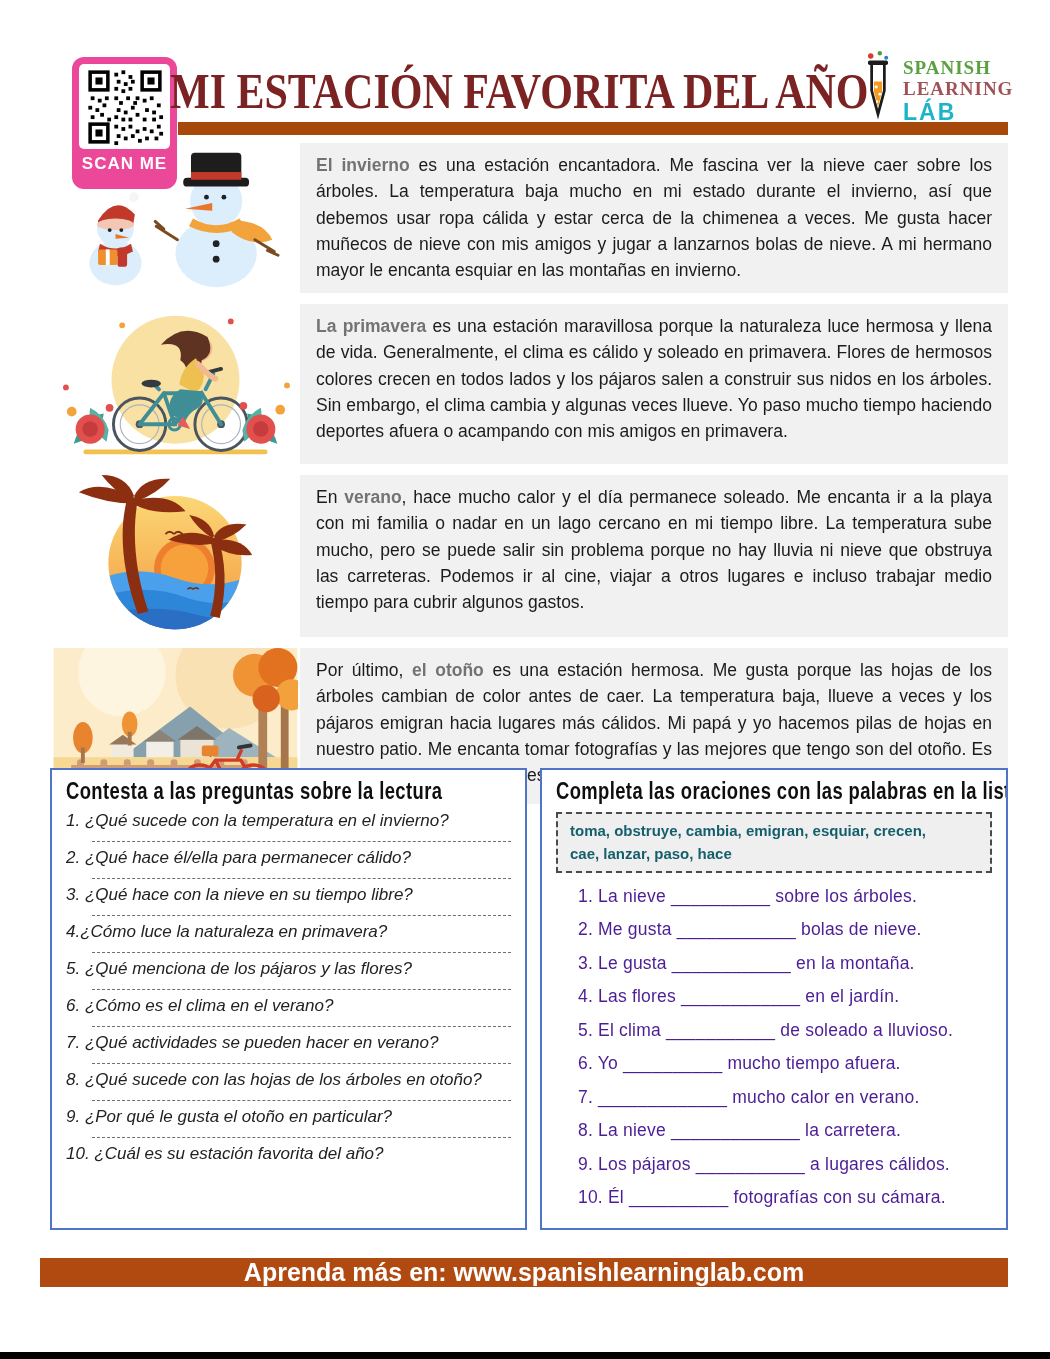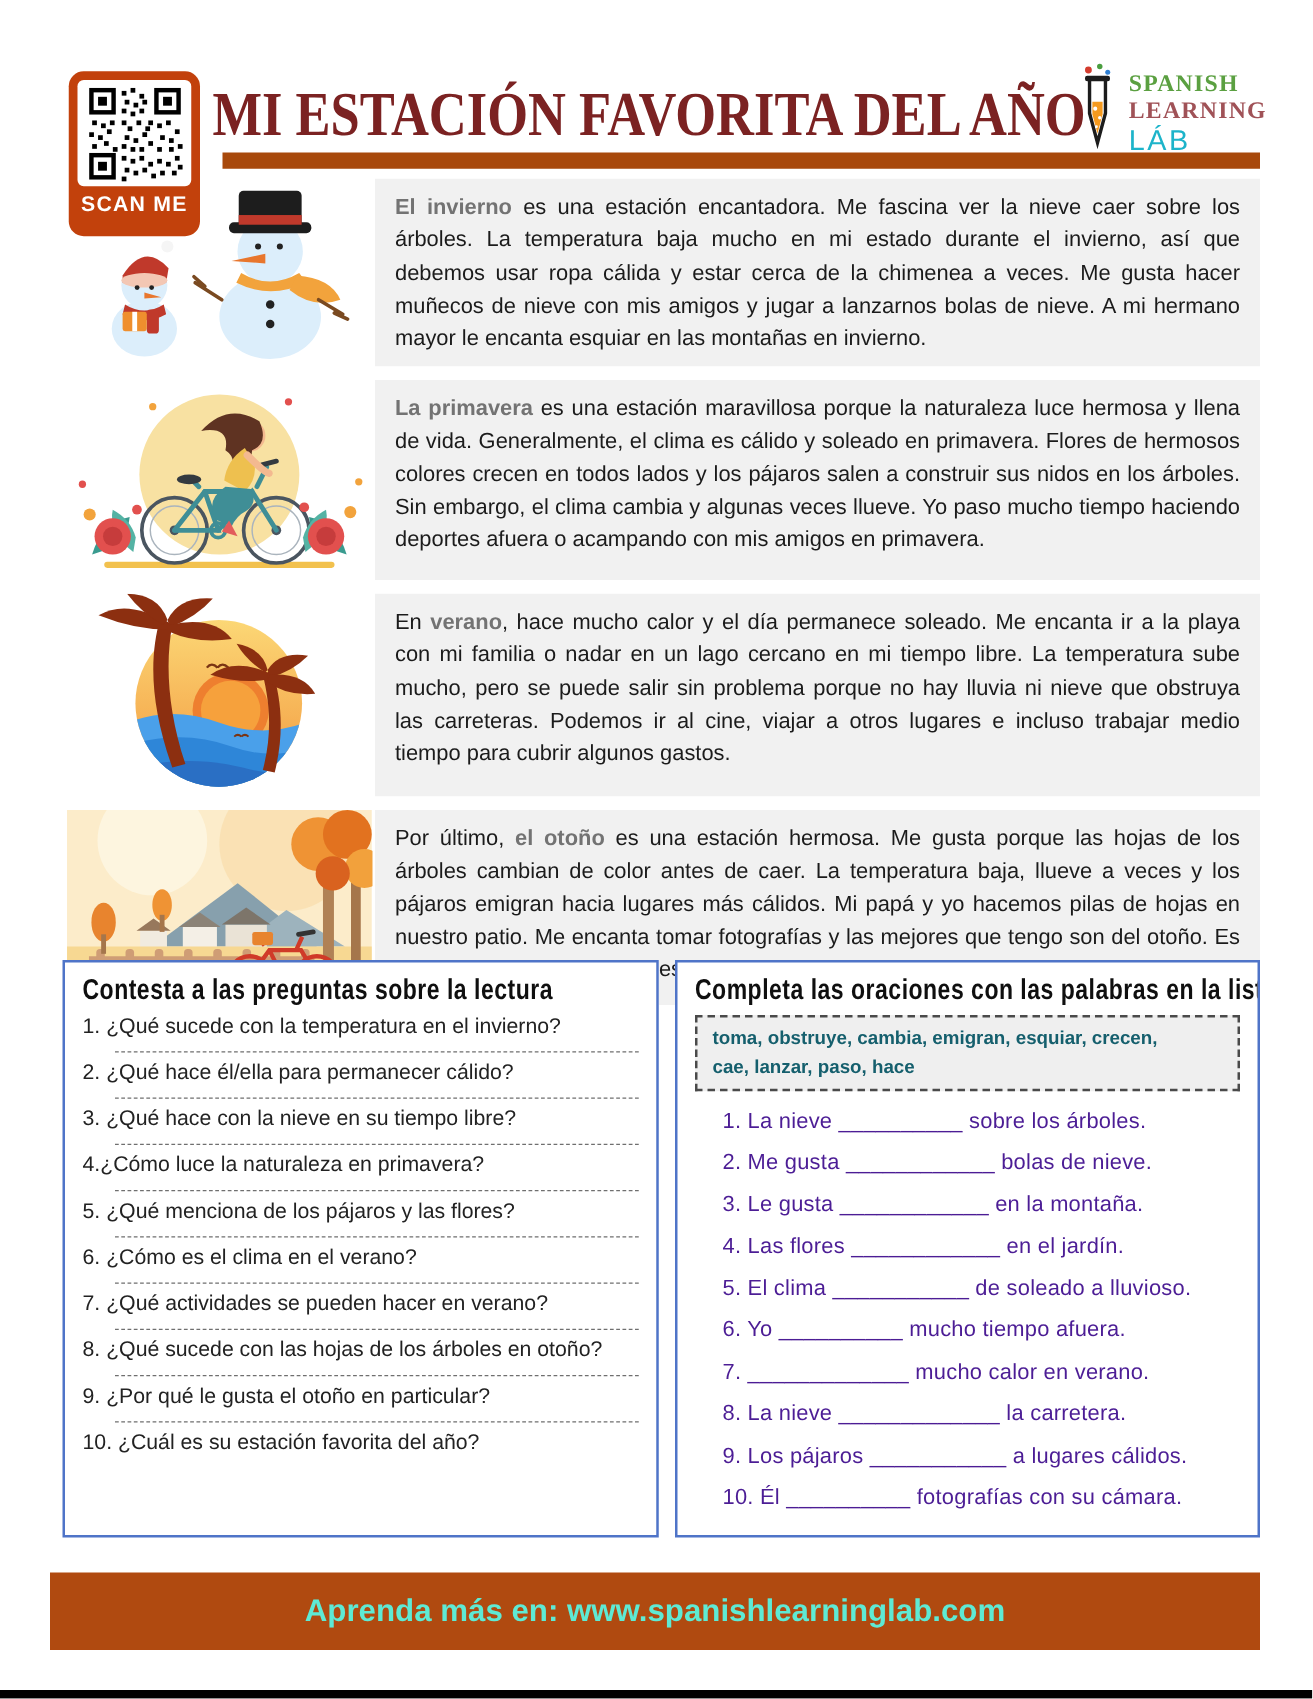--- a/index.html
+++ b/index.html
@@ -1,63 +1,63 @@
 <!DOCTYPE html>
 <html><head>
 <meta charset="utf-8">
 <style>
   * { margin:0; padding:0; box-sizing:border-box; }
   html,body { background:#ffffff; }
   .page { position:relative; width:1050px; height:1359px; background:#fff; overflow:hidden;
           font-family:"Liberation Sans", sans-serif; color:#1c1c1c; }
 
   
-  .qr-wrap { position:absolute; left:55px; top:57px; width:105px; height:132px;
-             background:#c2410c; border-radius:12px; padding:7px 7px 0 7px; }
+  .qr-wrap { position:absolute; left:72px; top:57px; width:105px; height:132px;
+             background:#ec4899; border-radius:12px; padding:7px 7px 0 7px; }
   .qr-inner { background:#fff; border-radius:5px; width:91px; height:85px;
               display:flex; align-items:center; justify-content:center; }
   .qr-label { color:#fff; text-align:center; font-size:17px; font-weight:bold;
               letter-spacing:1px; line-height:29px; }
   .page-title { position:absolute; left:170px; top:62px; white-space:nowrap;
                 font-family:"Liberation Serif", serif; font-weight:bold; font-size:50px;
                 color:#7b2222; transform:scaleX(0.84); transform-origin:left center; }
   .logo { position:absolute; left:858px; top:50px; display:flex; gap:5px; align-items:flex-start; }
   .logo-text { font-family:"Liberation Serif", serif; font-weight:bold; line-height:1.1; padding-top:8px; }
   .logo-l1 { color:#5ba041; font-size:19px; letter-spacing:1px; }
   .logo-l2 { color:#a05257; font-size:19px; letter-spacing:1px; }
   .logo-l3 { color:#1db4ca; font-size:23px; font-family:"Liberation Sans", sans-serif;
-             letter-spacing:2px; font-weight:normal; }
+             letter-spacing:2px; font-weight:bold; }
   .divider { position:absolute; left:178px; top:122px; width:830px; height:13px; background:#a8490c; }
 
   
   .main { position:absolute; left:50px; top:143px; width:958px; }
   .section { display:flex; margin-bottom:11px; }
   .illus { width:250px; flex-shrink:0; display:flex; align-items:center; justify-content:center; }
   .para { flex:1; background:#f1f1f1; padding:9px 16px; font-size:17.5px; line-height:1.5;
           text-align:justify; color:#1b1b1b; }
   .para b { color:#737373; }
 
   
   .bottom { position:absolute; left:50px; top:768px; width:970px; display:flex; gap:13px; }
   .qbox { border:2px solid #4f74c8; background:#fff; height:462px; overflow:hidden; }
   .qbox.left { width:477px; padding:8px 14px; }
   .qbox.right { width:468px; padding:8px 14px; }
   .box-title { font-weight:bold; font-size:23px; color:#0f0f0f; white-space:nowrap;
                transform:scaleX(0.80); transform-origin:left center; letter-spacing:0.5px; }
-  .q-item { font-size:17px; color:#222; margin-top:6px; }
+  .q-item { font-size:17px; color:#222; margin-top:6px;font-style:italic; }
   .answer-line { border-bottom:1.5px dashed #6f6f6f; height:1px; margin:10px 0 3px 26px; }
   .wordbank { border:2px dashed #4a4a4a; background:#efefef; margin-top:7px; padding:6px 12px;
               font-size:15px; font-weight:bold; color:#155f6d; line-height:1.5; }
   .wordbank span { display:block; }
   .s-item { font-size:17.5px; color:#4c1d95; margin:12.5px 0 0 22px; letter-spacing:0.2px; }
 
   
-  .footer { position:absolute; left:40px; top:1258px; width:968px; height:62px; background:#b04a10;
+  .footer { position:absolute; left:40px; top:1258px; width:968px; height:29px; background:#b04a10;
             display:flex; align-items:center; justify-content:center;
-            color:#5eead4; font-size:25px; font-weight:bold; }
+            color:#ffffff; font-size:25px; font-weight:bold; }
   .bottom-edge { position:absolute; left:0; bottom:0; width:1050px; height:7px; background:#000; }
 </style>
 </head>
 <body>
 
 <div class="page">
 
   <div class="qr-wrap">
     <div class="qr-inner">
       <svg viewBox="0 0 33 33" width="82" height="78">

